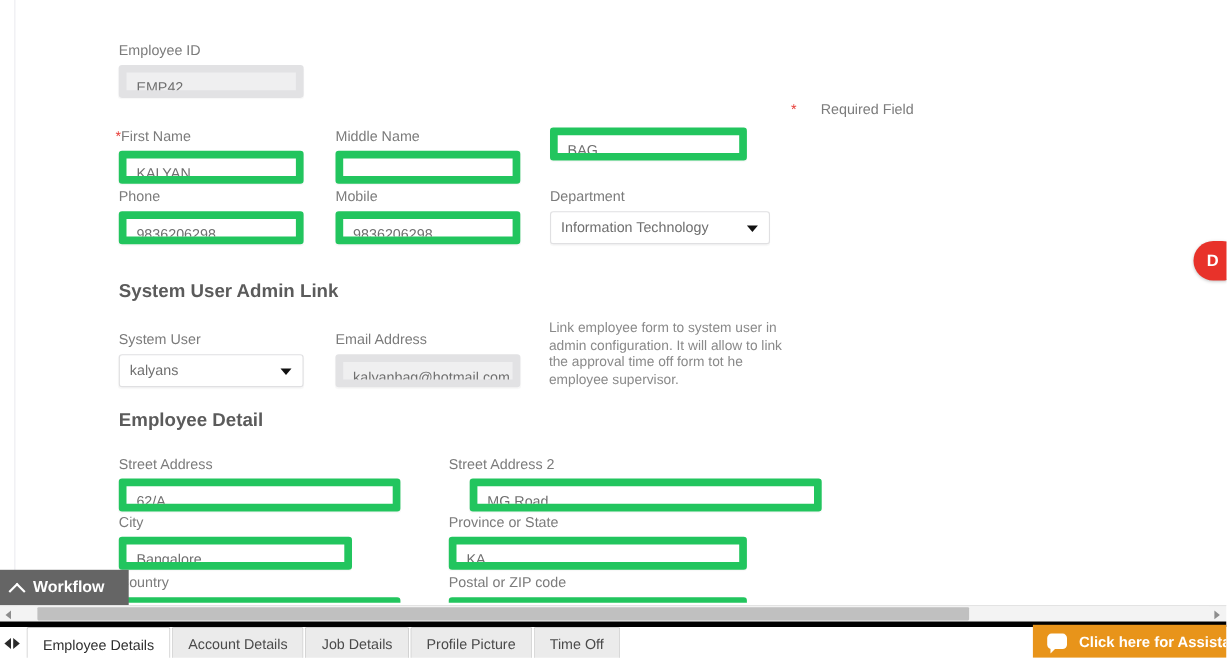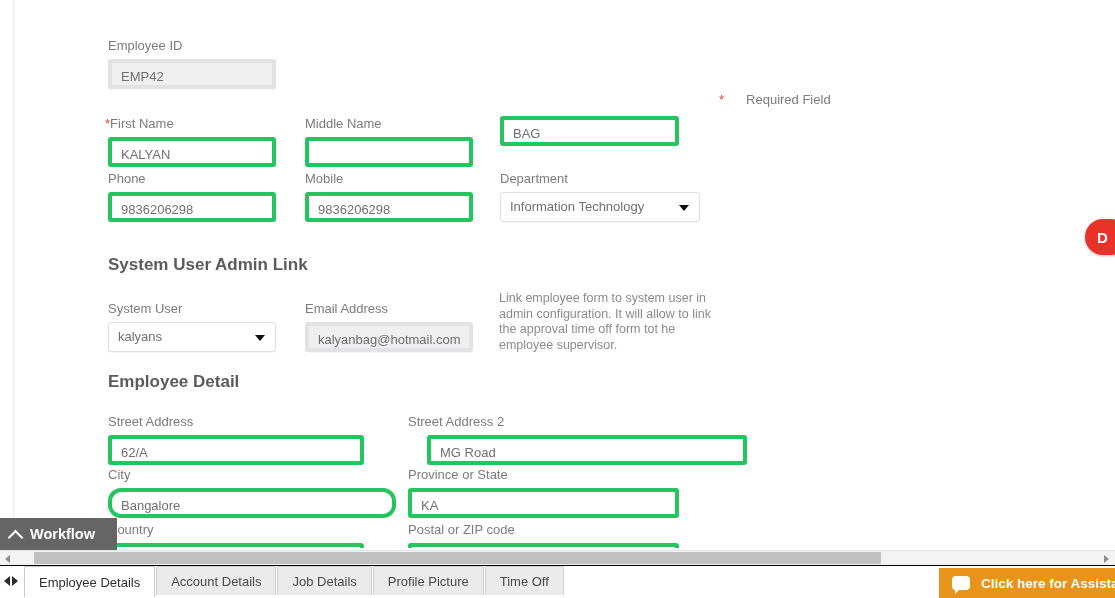--- a/index.html
+++ b/index.html
@@ -55,21 +55,21 @@
   .req-star {
     color: #e8413c;
     font-size: 13px;
     line-height: 16px;
   }
   .req-star.spaced { margin-right: 4px; }
 
   .input-box {
     box-sizing: border-box;
     height: 30px;
-    border: 4px solid #22c55e;
+    border: 7px solid #22c55e;
     border-radius: 3px;
     background: #ffffff;
     font-size: 13px;
     color: #6f6f6f;
     padding: 0 9px;
     line-height: 28px;
     white-space: nowrap;
     overflow: hidden;
     box-shadow: 0 1px 1px rgba(0,0,0,0.035);
   }
@@ -229,21 +229,21 @@
   }
 
   
   .tabstrip {
     position: absolute;
     left: 0;
     top: 565px;
     width: 1115px;
     height: 33px;
     background: #ffffff;
-    border-top: 1px solid #000000;
+    border-top: 5px solid #000000;
     box-sizing: border-box;
     padding-left: 40px;
   }
   .tab-nav {
     position: absolute;
     left: 4px;
     top: 6px;
     width: 26px;
     height: 18px;
     display: flex;
@@ -428,21 +428,21 @@
       <div class="input-box" style="width:256px;">62/A</div>
     </div>
 
     <div class="field" style="left:408px; top:414px; width:271px;">
       <div class="field-label">Street Address 2</div>
       <div class="input-box" style="width:320px;margin-left:19px;">MG Road</div>
     </div>
 
     <div class="field" style="left:108px; top:467px; width:256px;">
       <div class="field-label">City</div>
-      <div class="input-box" style="width:288px;border-radius:13px;">Bangalore</div>
+      <div class="input-box" style="width:212px;">Bangalore</div>
     </div>
 
     <div class="field" style="left:408px; top:467px; width:271px;">
       <div class="field-label">Province or State</div>
       <div class="input-box" style="width:271px;">KA</div>
     </div>
 
     <div class="field" style="left:108px; top:522px; width:256px;">
       <div class="field-label">Country</div>
       <div class="input-box" style="width:256px;"></div>

